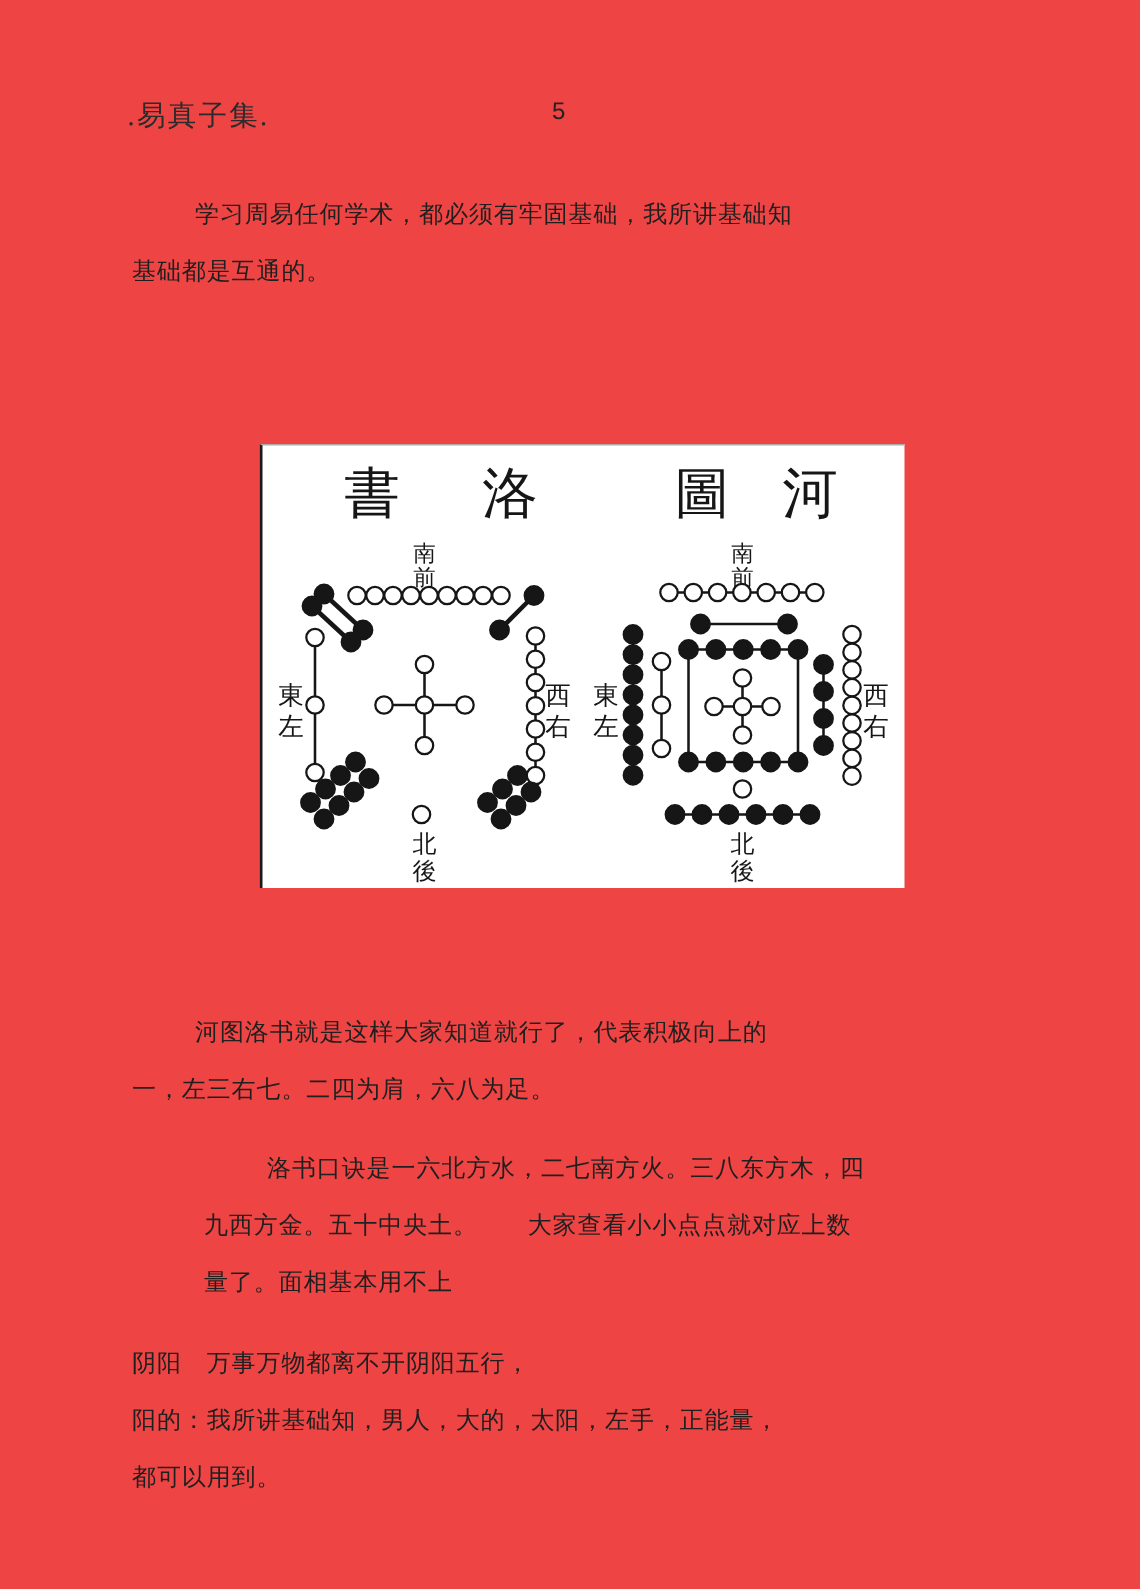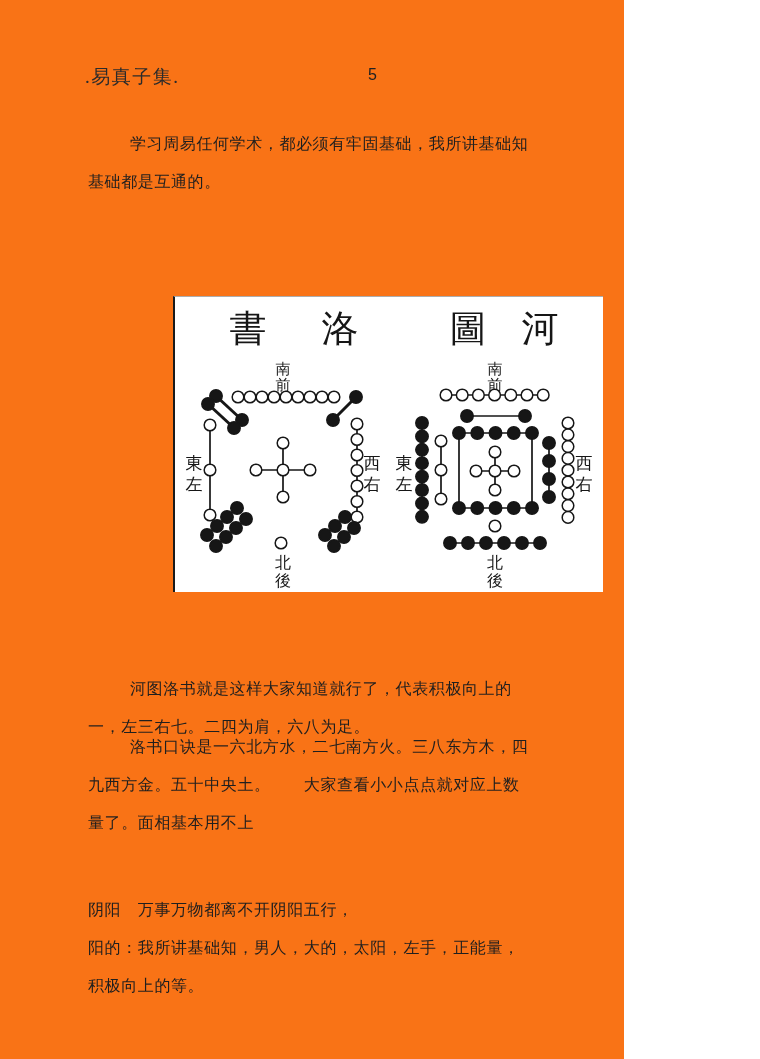--- a/index.html
+++ b/index.html
@@ -1,38 +1,38 @@
 <!DOCTYPE html>
 <html><head>
 <meta charset="utf-8">
 <style>
   html,body{margin:0;padding:0;}
   body{
     width:760px;height:1059px;background:#ffffff;position:relative;overflow:hidden;
     font-family:"Liberation Sans","DejaVu Sans",sans-serif;
   }
-  .page{position:absolute;left:0;top:0;width:624px;height:1059px;background:#f97316;}
+  .page{position:absolute;left:0;top:0;width:760px;height:1059px;background:#ef4444;}
   .book-title{
     position:absolute;left:85px;top:64px;
     font-family:"Liberation Serif","DejaVu Serif",serif;
     font-size:19px;letter-spacing:1.5px;color:#2b2b2b;white-space:pre;
   }
   .page-number{
     position:absolute;left:368px;top:66px;
     font-size:16px;color:#222;
   }
   .para{position:absolute;left:88px;}
   .line{
     font-size:16px;line-height:38px;letter-spacing:0.6px;
     color:#1f1f1f;white-space:pre;
   }
   .indent{text-indent:42px;}
   #p1{top:125px;}
   #p2{top:670px;}
-  #p3{top:728px;}
+  #p3{top:761px;margin-left:48px;}
   #p4{top:860px;margin-top:31px;}
   .fig{
     position:absolute;left:173px;top:296px;margin:0;padding:0;
     width:428px;height:295px;background:#ffffff;
     border-left:2px solid #1a1a1a;border-top:1px solid #adadad;
   }
   .fig svg{display:block;}
 </style>
 </head>
 <body>
@@ -200,16 +200,16 @@
 
   <div class="para" id="p3">
     <div class="line indent">洛书口诀是一六北方水，二七南方火。三八东方木，四</div>
     <div class="line">九西方金。五十中央土。　　大家查看小小点点就对应上数</div>
     <div class="line">量了。面相基本用不上</div>
   </div>
 
   <div class="para" id="p4">
     <div class="line">阴阳　万事万物都离不开阴阳五行，</div>
     <div class="line">阳的：我所讲基础知，男人，大的，太阳，左手，正能量，</div>
-    <div class="line">积极向上的等。</div>
+    <div class="line">都可以用到。</div>
   </div>
 
 </div>
 
 </body></html>

